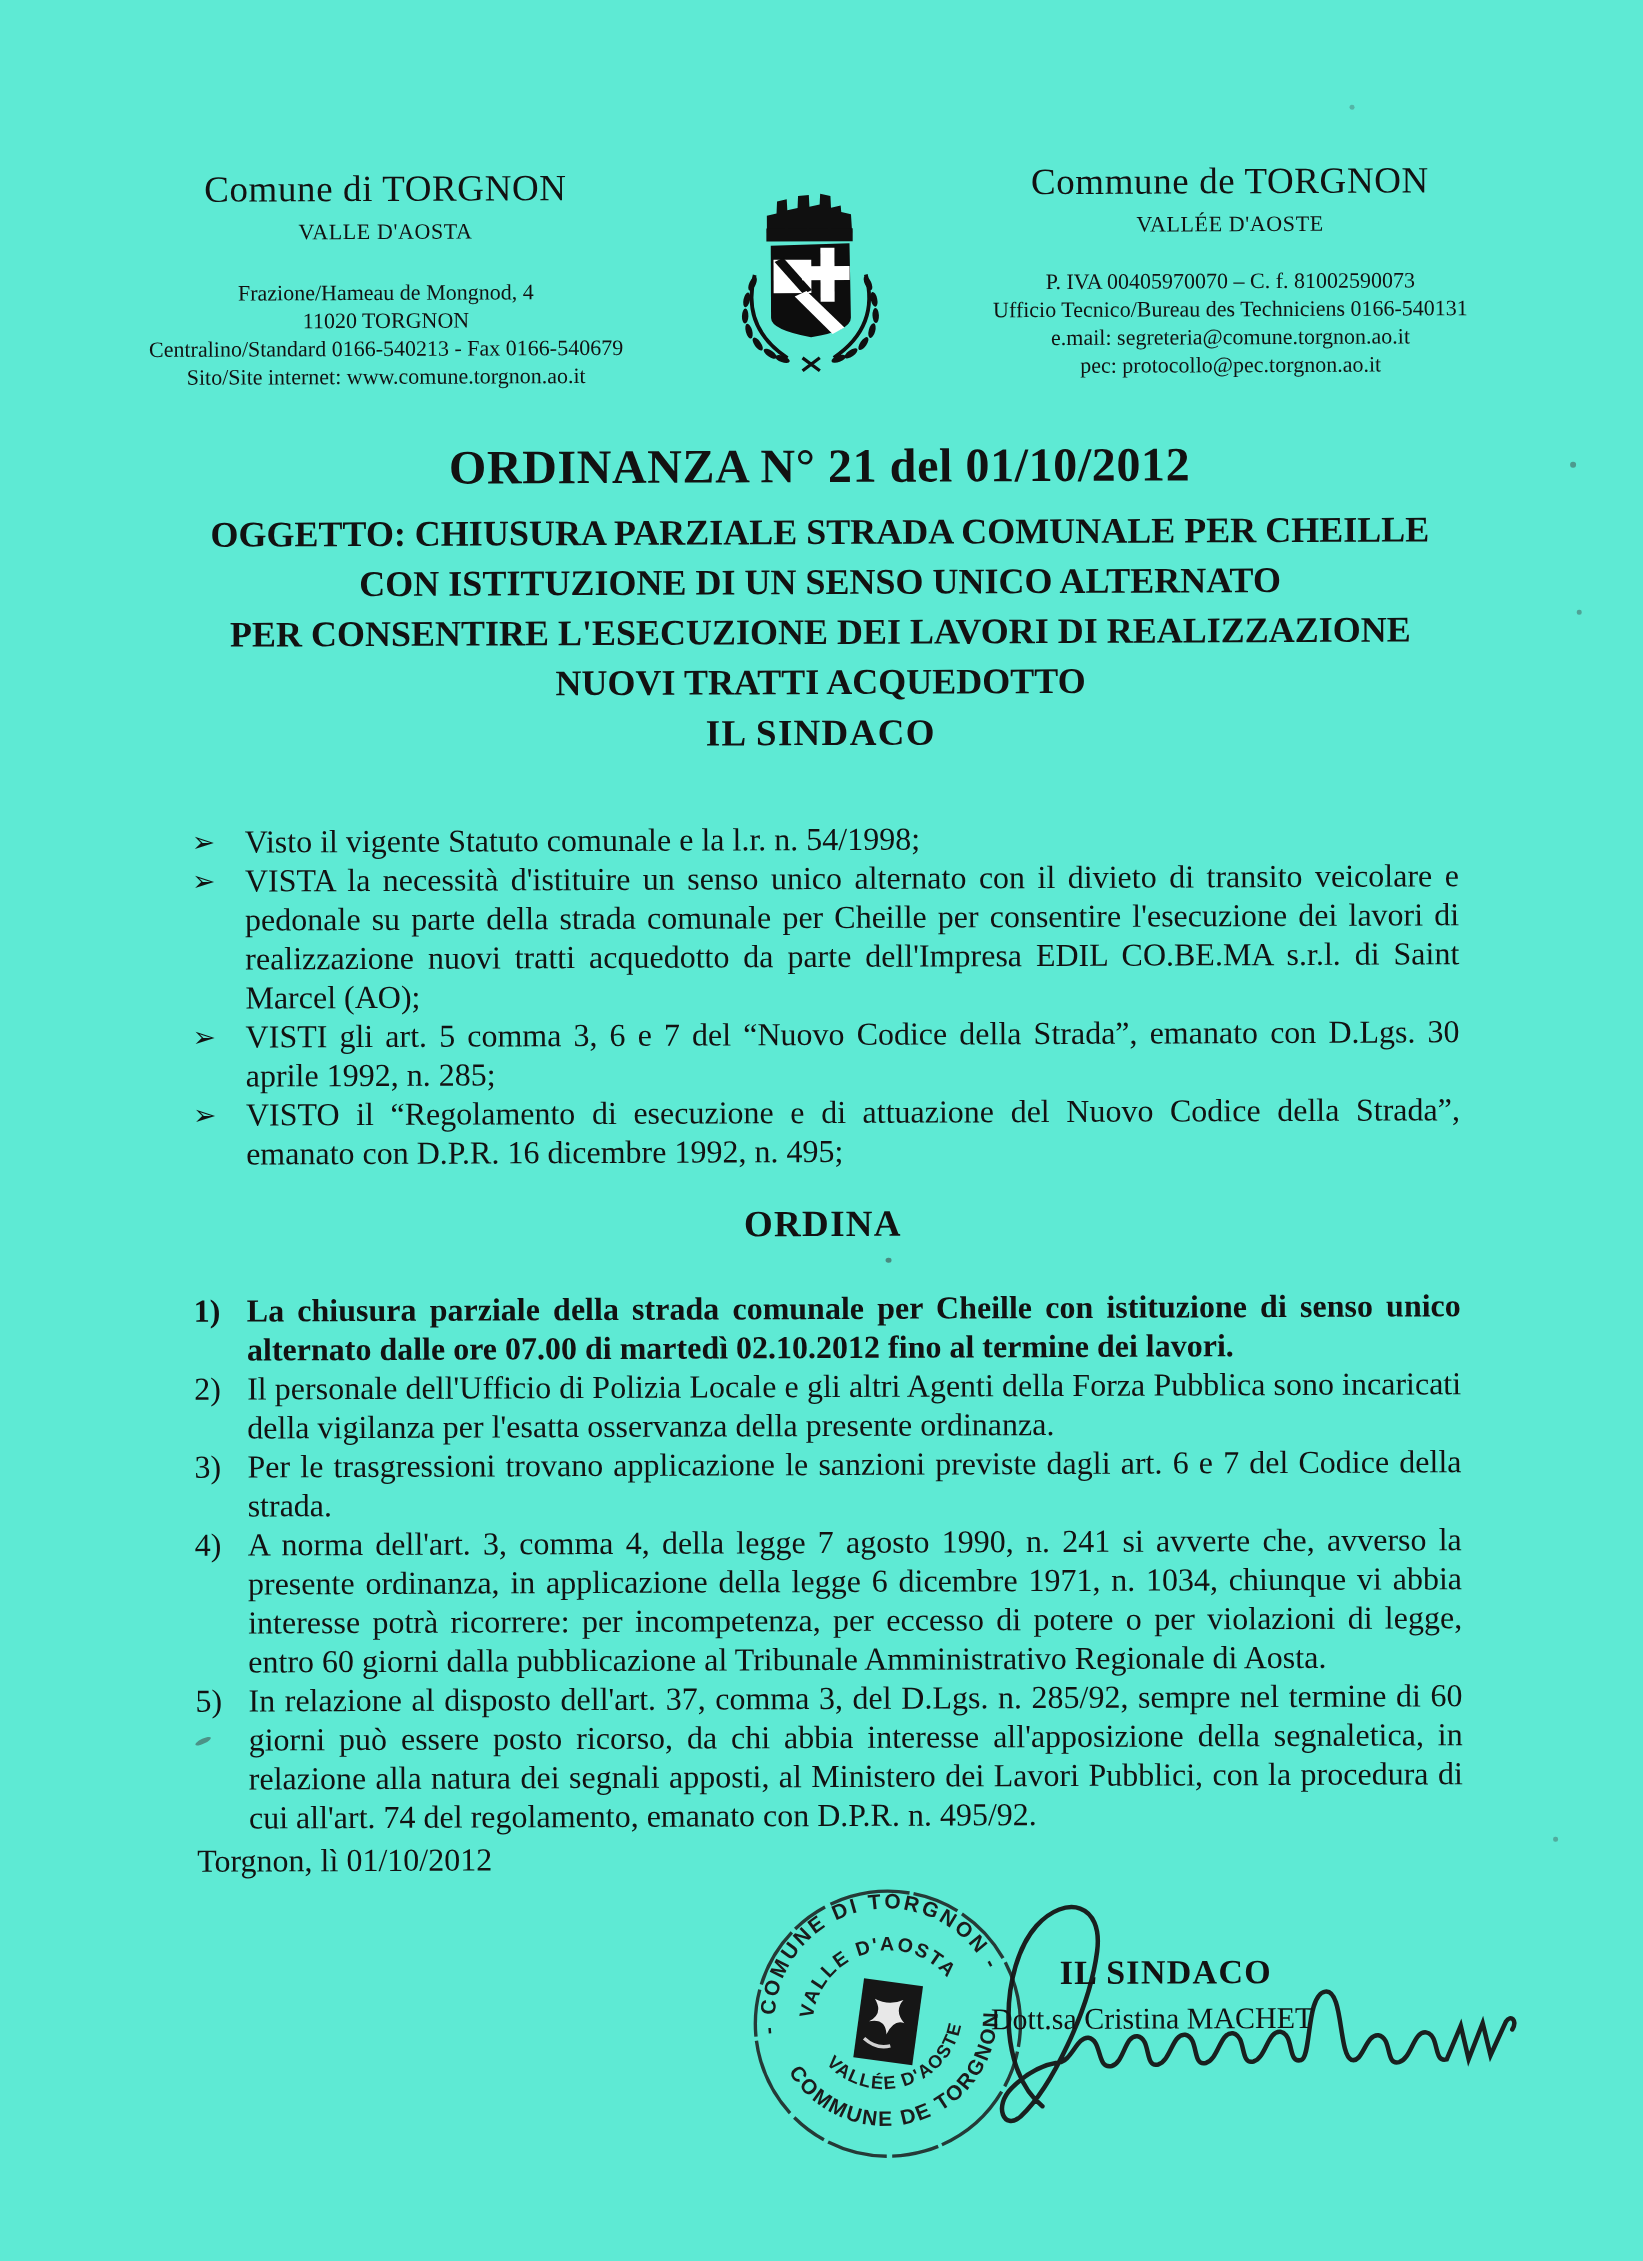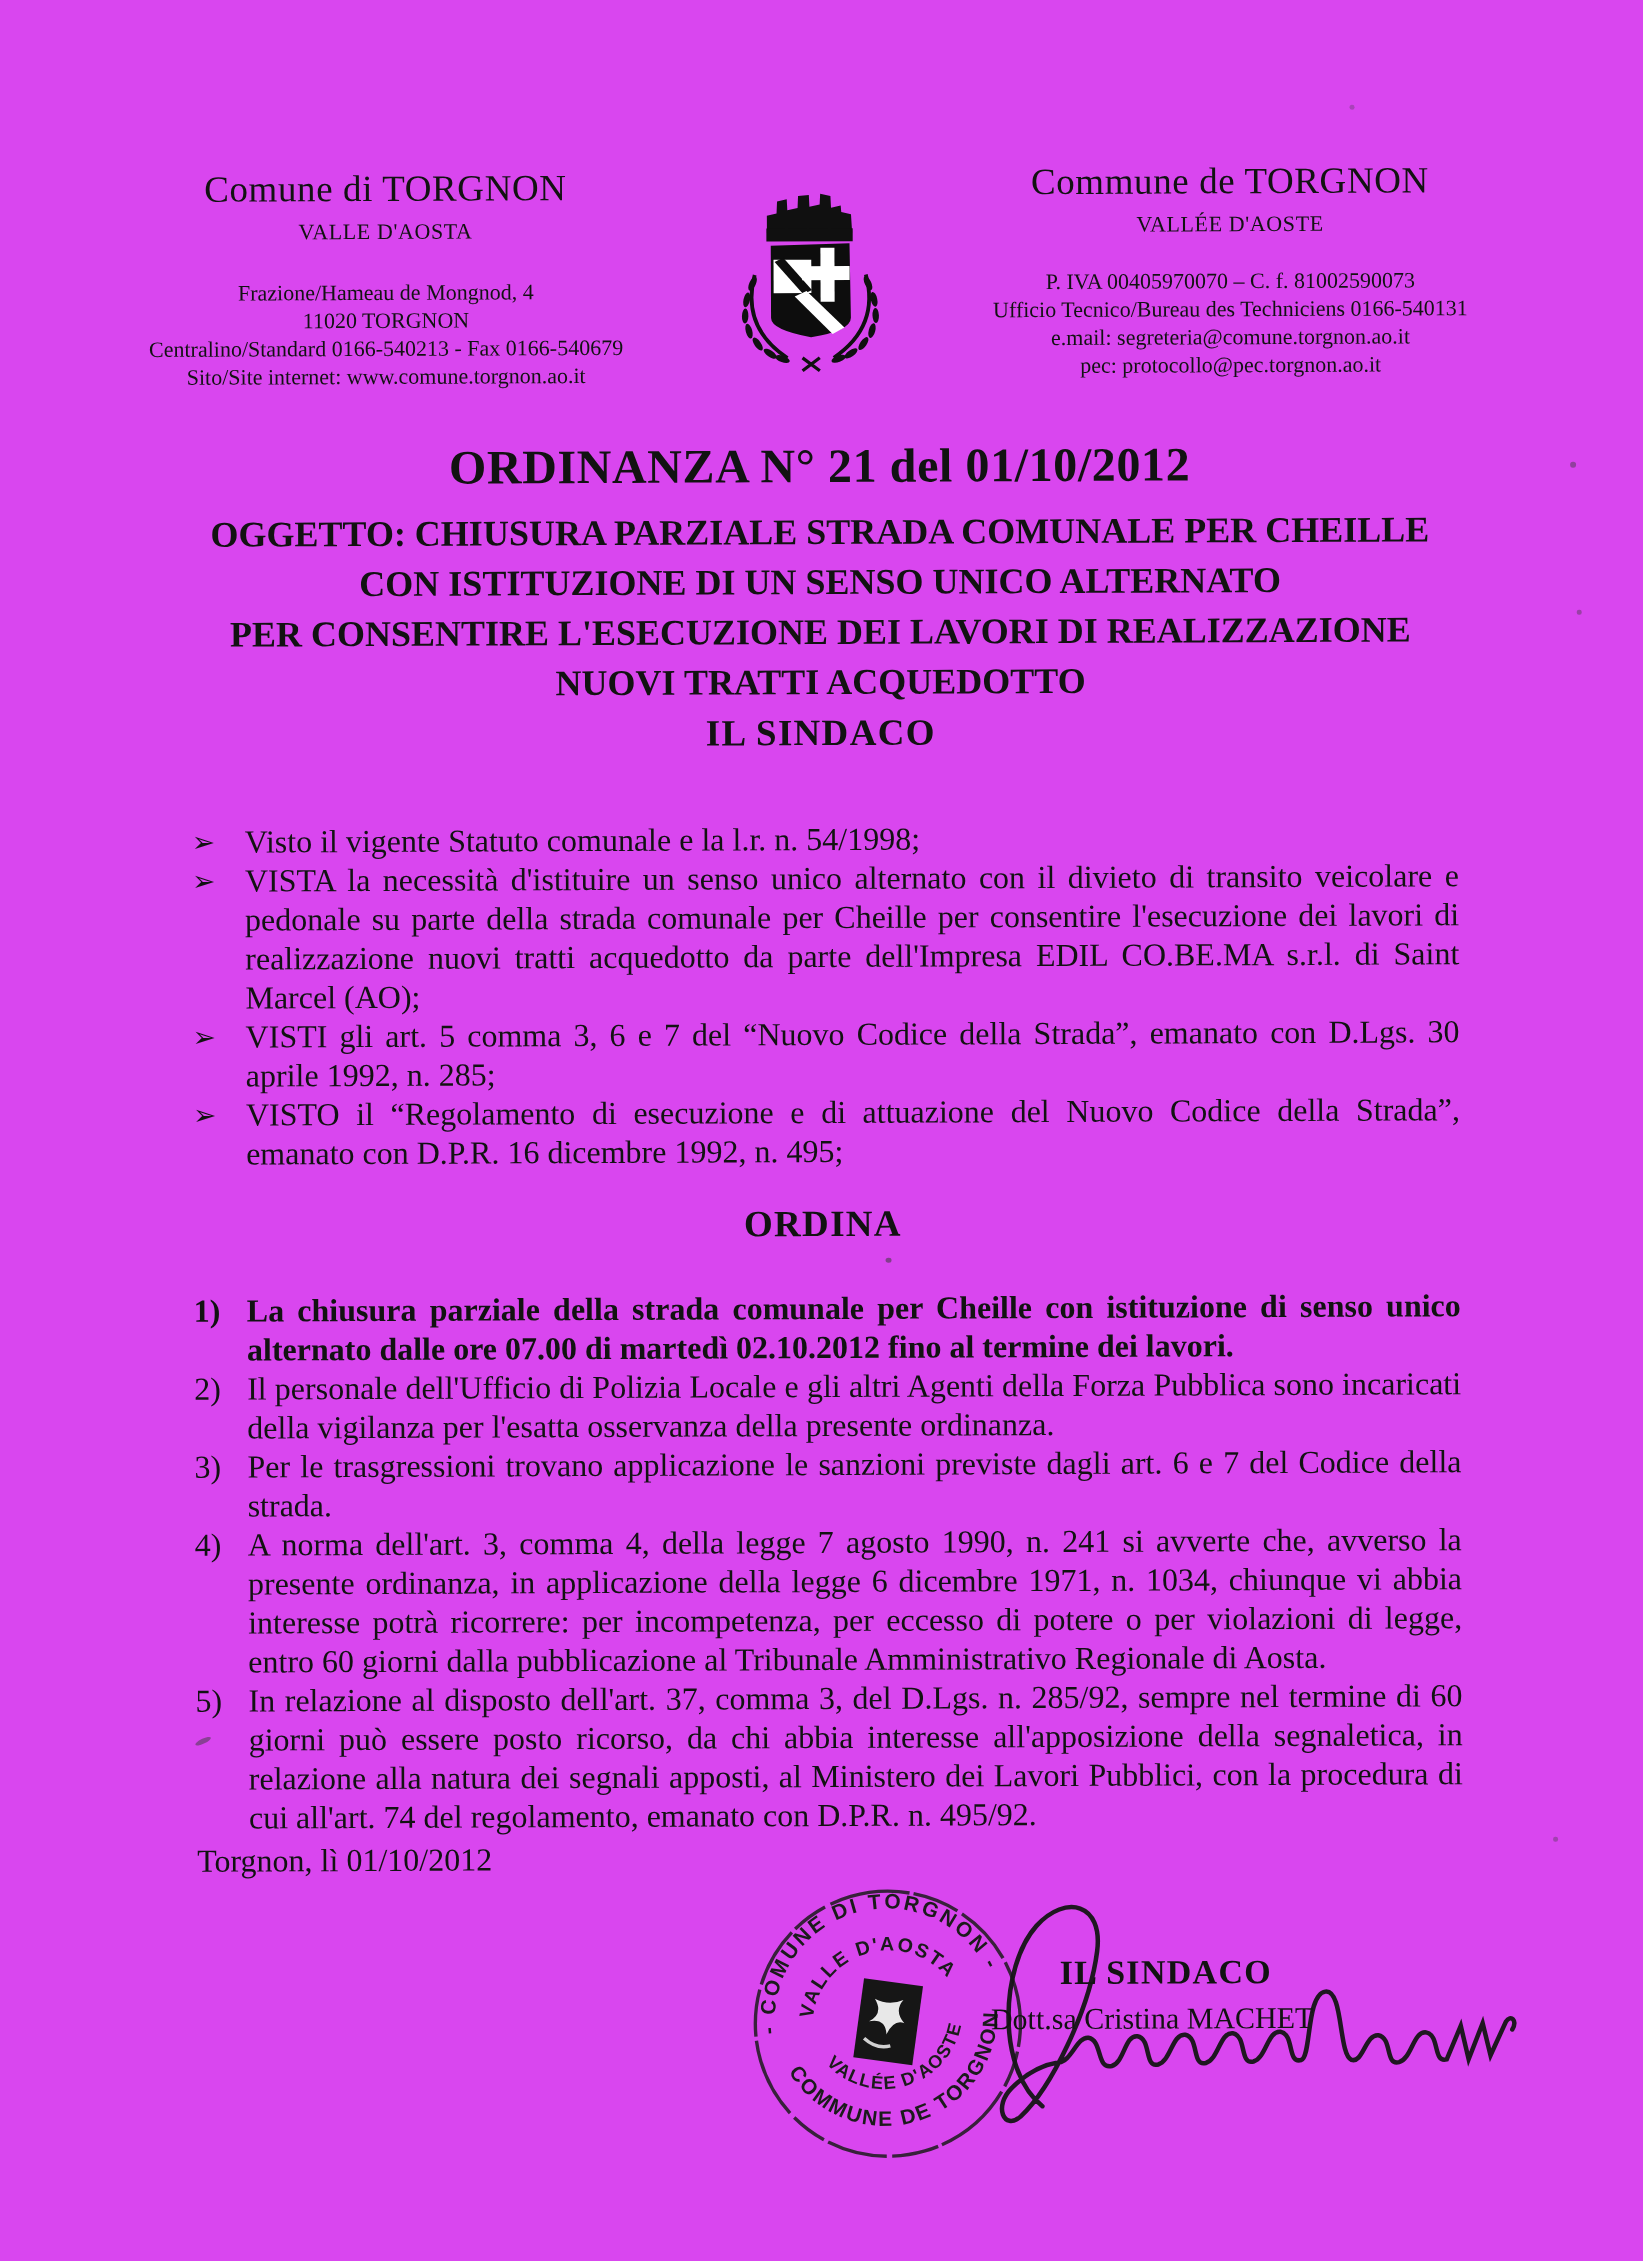--- a/index.html
+++ b/index.html
@@ -1,19 +1,19 @@
 <!DOCTYPE html>
 <html style="font-size:10.3px"><head>
 <meta charset="utf-8">
 <style>
   html,body{margin:0;padding:0;background:#ffffff;}
   .page{
     position:relative;
     width:1643px;height:2261px;
-    background:#d946ef;
+    background:#5eead4;
     overflow:hidden;
     font-family:"Liberation Serif","DejaVu Serif",serif;
     color:#121212;
   }
   .content{position:absolute;inset:0;transform:rotate(-0.25deg);transform-origin:50% 40%;}
 
   
   .letterhead{position:absolute;top:153px;left:71px;right:68px;display:flex;align-items:flex-start;}
   .lh-col{text-align:center;}
   .lh-left{width:635px;padding-top:11.6px;}

